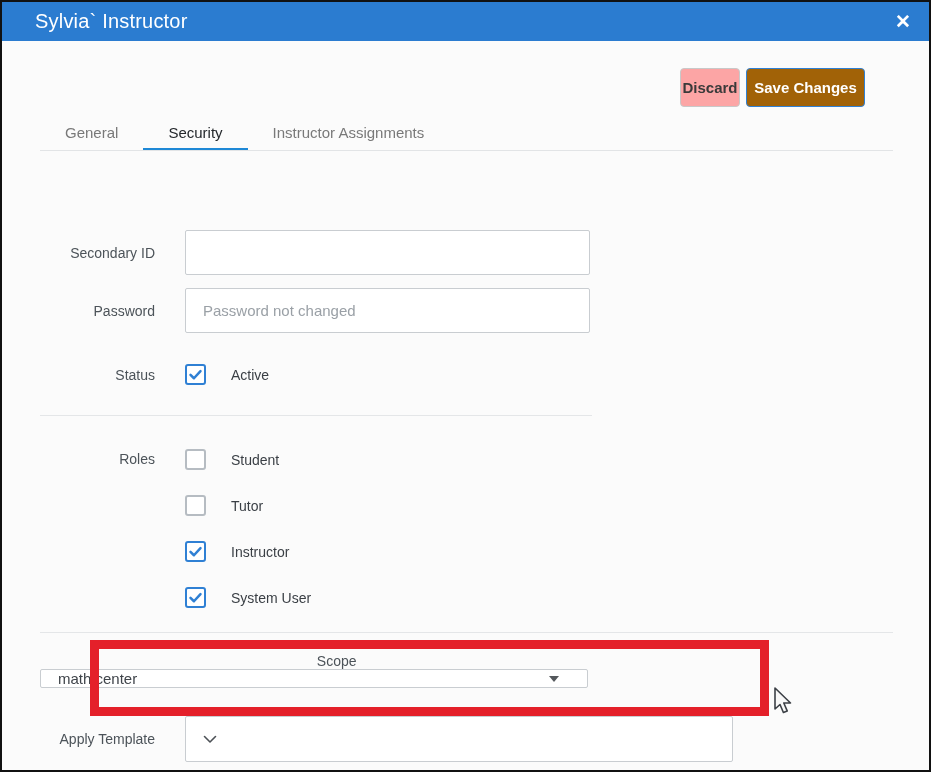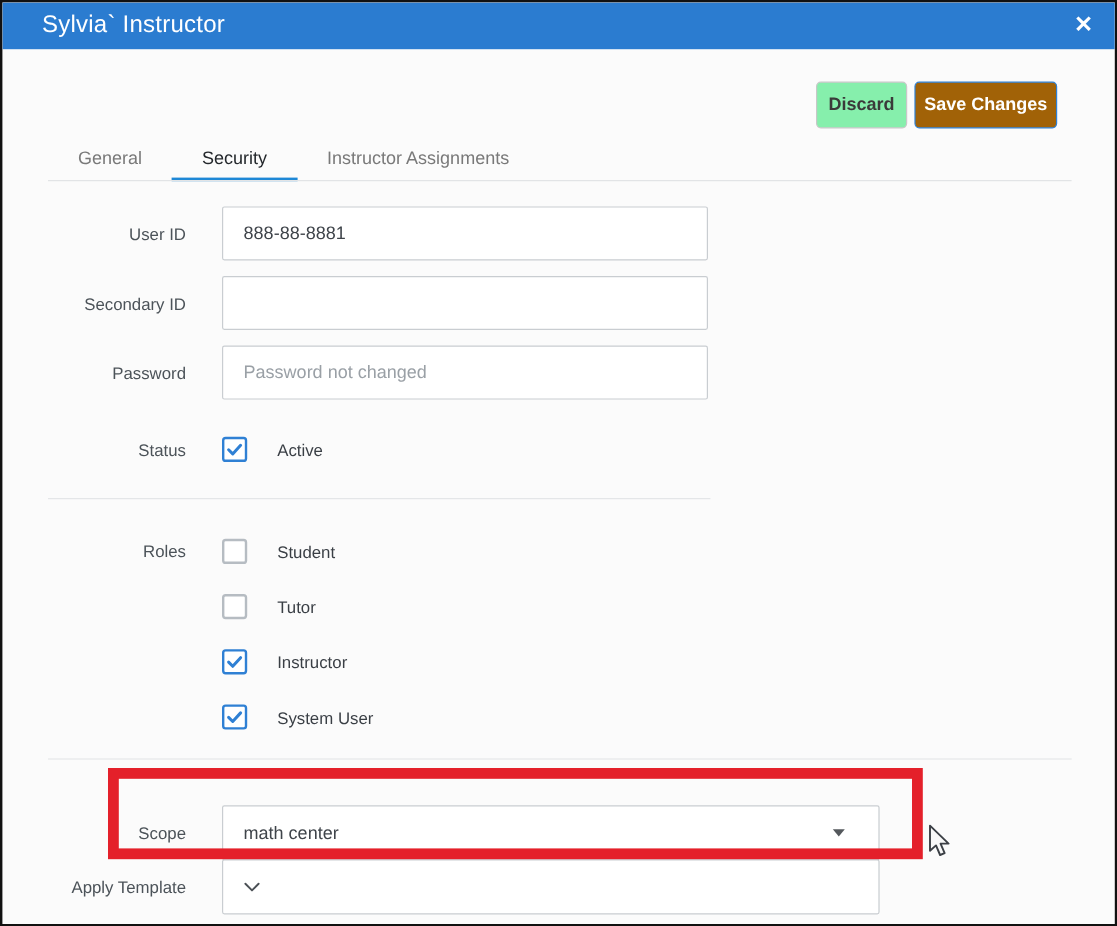--- a/index.html
+++ b/index.html
@@ -20,21 +20,21 @@
   .titlebar .title { color:#fff; font-size:20px; font-weight:400; letter-spacing:.2px; }
   .titlebar .close {
     margin-left:auto; color:#fff; font-size:19px; font-weight:700;
     cursor:pointer; line-height:1; padding:2px 4px;
   }
 
   
   .actions { position:absolute; top:66px; left:678px; display:flex; gap:6px; }
   .btn { height:39px; border-radius:4px; font-size:15px; font-weight:700;
          display:flex; align-items:center; justify-content:center; cursor:pointer; }
-  .btn-discard { width:76px; background:#86efac; border:1px solid #c8c8c8; color:#3a3a3a; }
+  .btn-discard { width:60px; background:#fca5a5; border:1px solid #c8c8c8; color:#3a3a3a; }
   .btn-save { width:119px; background:#a16207; border:1px solid #2f80d4; color:#fff; }
 
   
   .tabs { position:absolute; top:111px; left:38px; display:flex; }
   .tab { position:relative; height:38px; padding:0 25px; display:flex; align-items:center;
          font-size:15px; color:#797979; cursor:pointer; }
   .tab.active { color:#24282c; }
   .tab.active .tab-underline {
     position:absolute; left:0; right:0; bottom:0; height:3px; background:#1e88d6;
   }
@@ -113,24 +113,20 @@
     <div class="tab active">
       <span>Security</span>
       <span class="tab-underline"></span>
     </div>
     <div class="tab">
       <span>Instructor Assignments</span>
     </div>
   </div>
   <div class="tabbar-line"></div>
 
-  <div class="row" style="top:170px;">
-    <div class="row-label">User ID</div>
-    <input class="text-input" type="text" value="888-88-8881" style="">
-  </div>
 
   <div class="row" style="top:228px;">
     <div class="row-label">Secondary ID</div>
     <input class="text-input" type="text" value="" style="">
   </div>
 
   <div class="row" style="top:286px;">
     <div class="row-label">Password</div>
     <input class="text-input" type="text" placeholder="Password not changed" style="">
   </div>
@@ -183,21 +179,21 @@
           </svg>
         </span>
         <span class="check-label">System User</span>
       </label>
 
     </div>
   </div>
 
   <div class="divider" style="top:630px; left:38px; width:853px;"></div>
 
-  <div class="row" style="top:675px; height:34px;">
+  <div class="row" style="top:651px; height:34px;flex-direction:column;">
     <div class="row-label">Scope</div>
     <div class="select-box">
       <span class="select-value">math center</span>
       <span class="caret-triangle"></span>
     </div>
   </div>
 
   <div class="row" style="top:714px; height:46px;">
     <div class="row-label">Apply Template</div>
     <div class="select-box">

